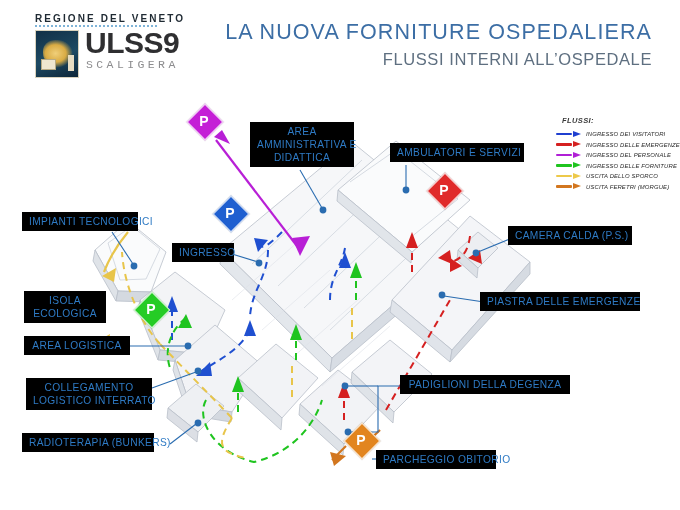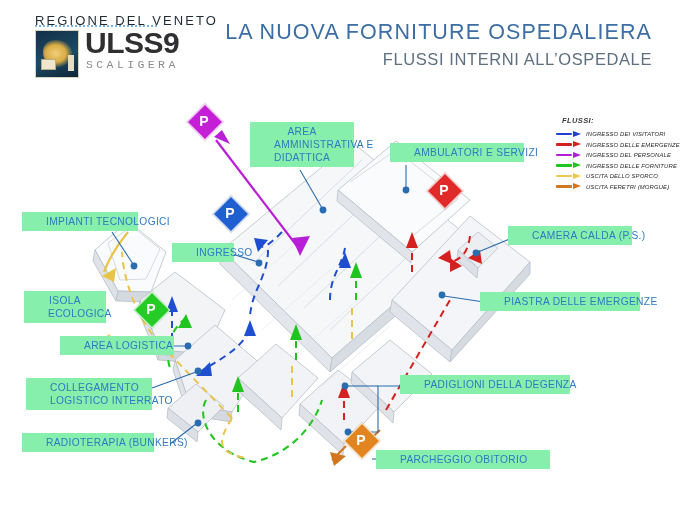--- a/index.html
+++ b/index.html
@@ -2,21 +2,21 @@
 <html><head>
 <meta charset="utf-8">
 <style>
   html,body{margin:0;padding:0;background:#ffffff;}
   body{width:680px;height:510px;position:relative;overflow:hidden;
        font-family:"Liberation Sans","DejaVu Sans",sans-serif;}
   .root{position:absolute;inset:0;}
 
   
   .logo-wrap{position:absolute;left:22px;top:10px;width:150px;height:70px;}
-  .logo-region{font-size:13px;font-weight:normal;letter-spacing:2.1px;
+  .logo-region{font-size:10px;font-weight:bold;letter-spacing:2.1px;
       color:#1f2a33;position:absolute;left:13px;top:3px;white-space:nowrap;text-align:right;}
   .logo-rule{position:absolute;left:13px;top:15px;width:122px;height:2px;
       background:repeating-linear-gradient(to right,#7fb4d8 0 2px,transparent 2px 4px);}
   .crest{position:absolute;left:13px;top:20px;width:44px;height:48px;
       background:linear-gradient(160deg,#123047 0%,#1d4a63 55%,#0e2639 100%);
       border:1.5px solid #d9d2bd;box-sizing:border-box;}
   .crest .lion{position:absolute;left:7px;top:9px;width:30px;height:28px;
       background:radial-gradient(ellipse at 42% 48%,#f0cf7a 0%,#d9ab43 42%,transparent 70%);
       border-radius:40% 50% 45% 55%;}
   .crest .book{position:absolute;left:5px;top:28px;width:15px;height:11px;
@@ -40,22 +40,22 @@
       letter-spacing:.4px;margin:16px 0 4px 6px;}
   .lg-row{display:flex;align-items:center;height:10.5px;}
   .lg-swatch{width:26px;height:10px;position:relative;flex:0 0 26px;margin-right:4px;}
   .lg-bar{position:absolute;left:0;top:3.6px;width:16px;height:2.6px;border-radius:1px;}
   .lg-tri{position:absolute;left:17px;top:1.4px;width:0;height:0;
       border-top:3.6px solid transparent;border-bottom:3.6px solid transparent;}
   .lg-text{font-size:5.9px;font-style:italic;color:#2b2b2b;letter-spacing:.15px;
       white-space:nowrap;}
 
   
-  .lbl{position:absolute;background:#86efac;color:#2e7ac4;font-size:10.2px;
-      letter-spacing:.35px;line-height:13px;padding:3px 24px;text-align:center;
+  .lbl{position:absolute;background:#000000;color:#2e7ac4;font-size:10.2px;
+      letter-spacing:.35px;line-height:13px;padding:3px 7px;text-align:center;
       white-space:pre;box-sizing:border-box;}
   svg.overlay{position:absolute;left:0;top:0;width:680px;height:510px;
       pointer-events:none;}
 </style>
 </head>
 <body>
 
 <div class="root">
 
   <div class="logo-wrap">
@@ -321,28 +321,28 @@
       <div style="position: absolute; left: 345px; top: 424px; width: 32px; height: 32px;">
         <div style="position: absolute; left: 4px; top: 4px; width: 24px; height: 24px; background: rgb(226, 133, 31); transform: rotate(45deg); border: 1.5px solid rgba(255, 255, 255, 0.85); box-shadow: rgba(0, 0, 0, 0.06) 0px 0px 0px 1px;"></div>
         <div style="position: absolute; left: 0px; top: 0px; width: 32px; height: 32px; display: flex; align-items: center; justify-content: center; color: rgb(255, 255, 255); font-size: 14px; font-weight: bold;">P</div>
       </div>
     </div>
 
   <div id="labels">
       <div class="lbl" style="left: 22px; top: 212px; width: 116px;">IMPIANTI TECNOLOGICI</div>
       <div class="lbl" style="left: 24px; top: 291px; width: 82px;">ISOLA
 ECOLOGICA</div>
-      <div class="lbl" style="left: 24px; top: 336px; width: 114px; margin-left: 36px;">AREA LOGISTICA</div>
+      <div class="lbl" style="left: 24px; top: 336px; width: 106px;">AREA LOGISTICA</div>
       <div class="lbl" style="left: 26px; top: 378px; width: 126px;">COLLEGAMENTO
 LOGISTICO INTERRATO</div>
       <div class="lbl" style="left: 22px; top: 433px; width: 132px;">RADIOTERAPIA (BUNKERS)</div>
       <div class="lbl" style="left: 172px; top: 243px; width: 62px; text-align: center;">INGRESSO</div>
       <div class="lbl" style="left: 250px; top: 122px; width: 104px;">AREA
 AMMINISTRATIVA E
 DIDATTICA</div>
       <div class="lbl" style="left: 390px; top: 143px; width: 134px;">AMBULATORI E SERVIZI</div>
       <div class="lbl" style="left: 508px; top: 226px; width: 124px;">CAMERA CALDA (P.S.)</div>
       <div class="lbl" style="left: 480px; top: 292px; width: 160px;">PIASTRA DELLE EMERGENZE</div>
       <div class="lbl" style="left: 400px; top: 375px; width: 170px;">PADIGLIONI DELLA DEGENZA</div>
-      <div class="lbl" style="left: 376px; top: 450px; width: 174px;">PARCHEGGIO OBITORIO</div>
+      <div class="lbl" style="left: 376px; top: 450px; width: 120px;">PARCHEGGIO OBITORIO</div>
     </div>
 
 </div>
 
 </body></html>

